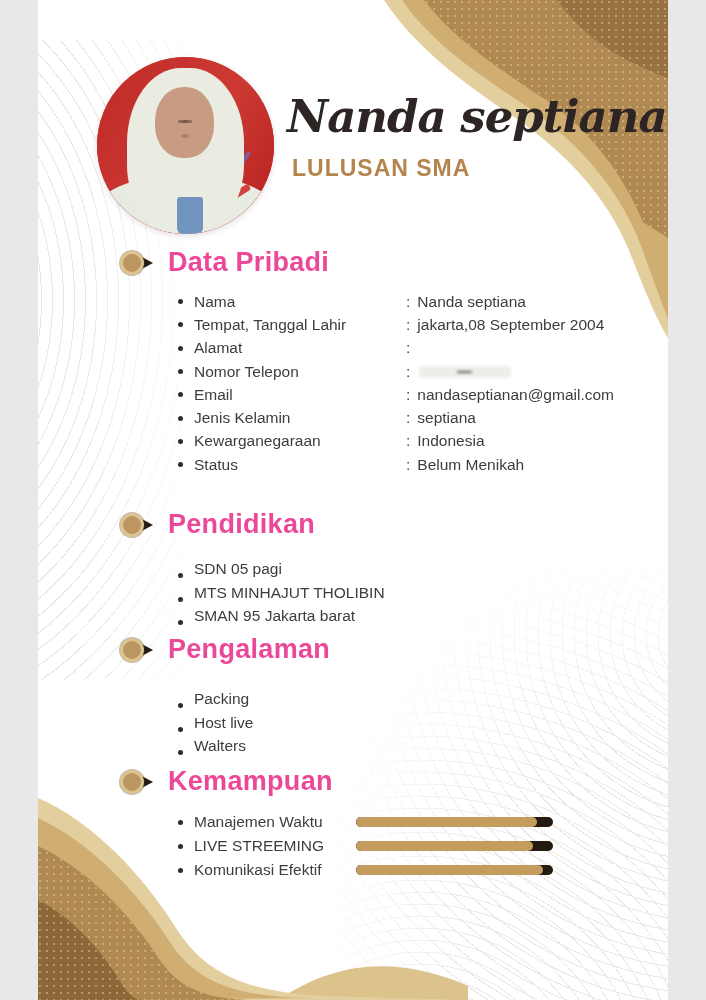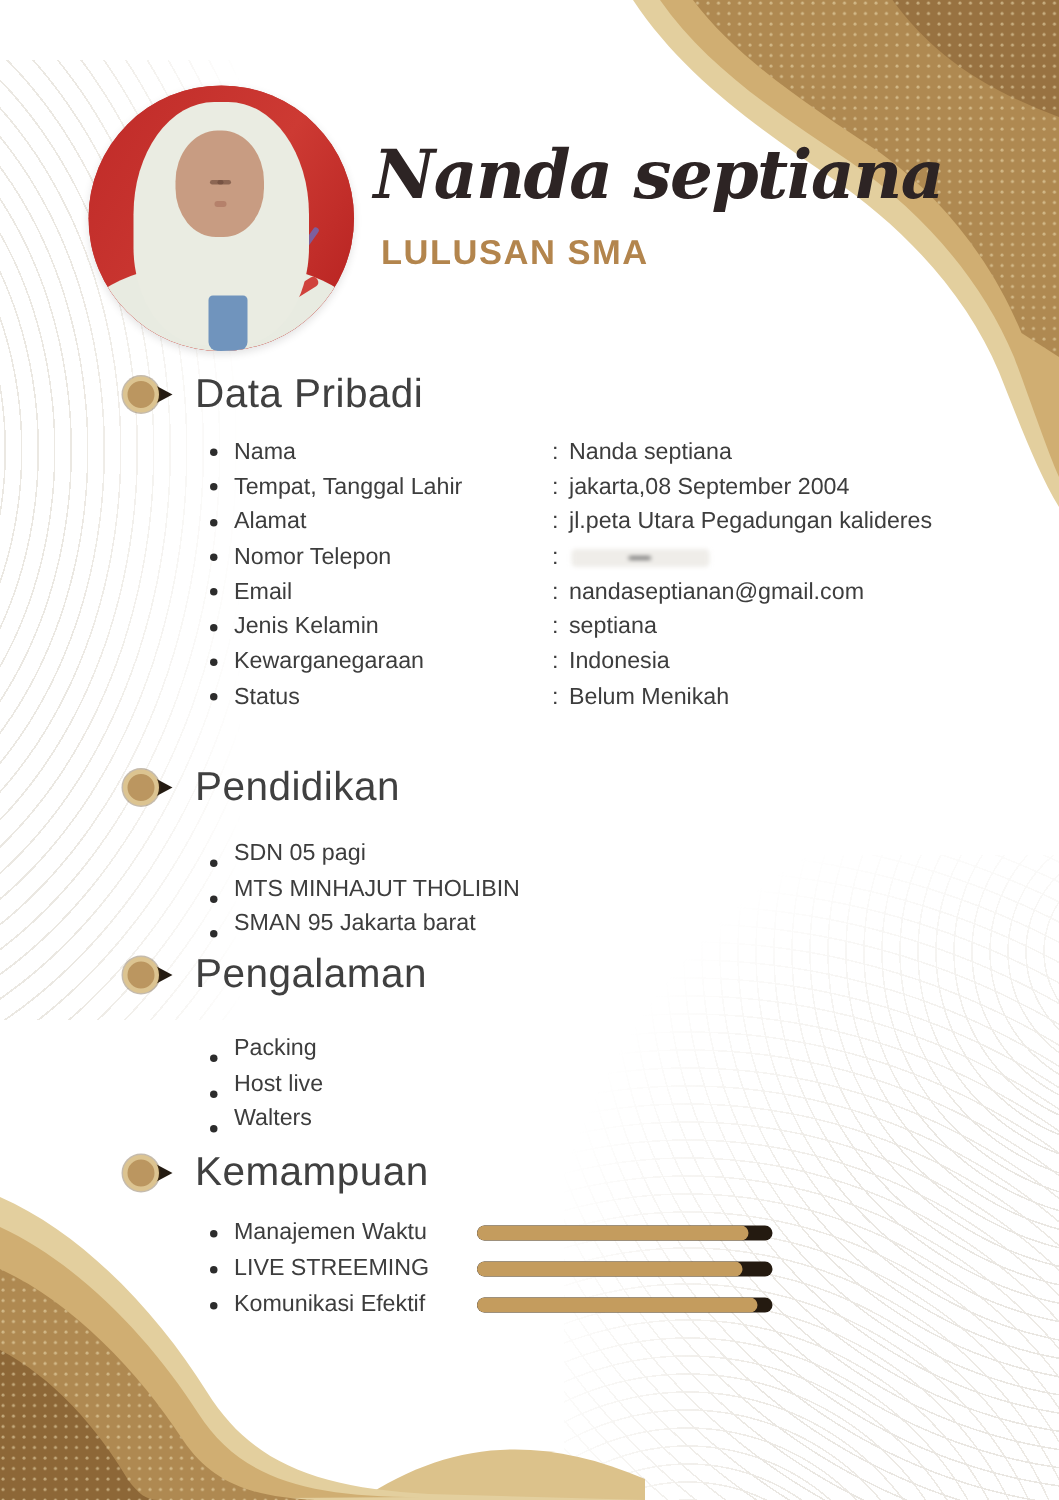--- a/index.html
+++ b/index.html
@@ -1,18 +1,18 @@
 <!DOCTYPE html>
 <html><head>
 <meta charset="utf-8">
 <style>
   * { margin:0; padding:0; box-sizing:border-box; }
   html,body { background:#e8e8e8; }
   .page {
-    position:relative; width:706px; height:1000px; margin:0 auto;
+    position:relative; width:630px; height:1000px; margin:0 auto;
     background:#ffffff; overflow:hidden;
     font-family:"Liberation Sans","DejaVu Sans",sans-serif; color:#3d3d3d;
   }
 
   
   .deco { position:absolute; pointer-events:none; }
   .deco-tr { top:0; right:0; }
   .deco-bl { bottom:0; left:0; }
   .threads {
     position:absolute; left:0; top:40px; width:170px; height:640px; opacity:.55;
@@ -86,21 +86,21 @@
   .sec-icon .arrow {
     position:absolute; right:0; top:4px; width:0; height:0;
     border-left:15px solid #241b12;
     border-top:8px solid transparent; border-bottom:8px solid transparent;
   }
   .sec-icon .ring {
     position:absolute; left:0; top:0; width:24px; height:24px; border-radius:50%;
     background:#bb9660; border:3px solid #dcc491;
     box-shadow:0 0 0 1px rgba(90,60,20,.35);
   }
-  .sec-title { font-size:27px; font-weight:400; color:#404040; letter-spacing:.3px; }
+  .sec-title { font-size:27px; font-weight:700; color:#ec4899; letter-spacing:.3px; }
 
   .bullet { width:5px; height:5px; border-radius:50%; background:#2c2c2c;
     margin-right:11px; flex:none; }
 
   .kv-list { margin-top:12px; padding-left:58px; }
   .kv-row { display:flex; align-items:center; height:23.3px; font-size:15.5px; }
   .kv-label { width:212px; flex:none; }
   .kv-sep { margin-right:7px; }
   .redacted {
     display:inline-block; width:92px; height:12px; margin-left:2px;
@@ -195,21 +195,20 @@
       <div class="kv-row">
         <span class="bullet"></span>
         <span class="kv-label">Tempat, Tanggal Lahir</span>
         <span class="kv-sep">:</span>
         <span class="kv-value">jakarta,08 September 2004</span>
       </div>
       <div class="kv-row">
         <span class="bullet"></span>
         <span class="kv-label">Alamat</span>
         <span class="kv-sep">:</span>
-        <span class="kv-value">jl.peta Utara Pegadungan kalideres</span>
       </div>
       <div class="kv-row">
         <span class="bullet"></span>
         <span class="kv-label">Nomor Telepon</span>
         <span class="kv-sep">:</span>
         <span class="redacted"></span>
       </div>
       <div class="kv-row">
         <span class="bullet"></span>
         <span class="kv-label">Email</span>

